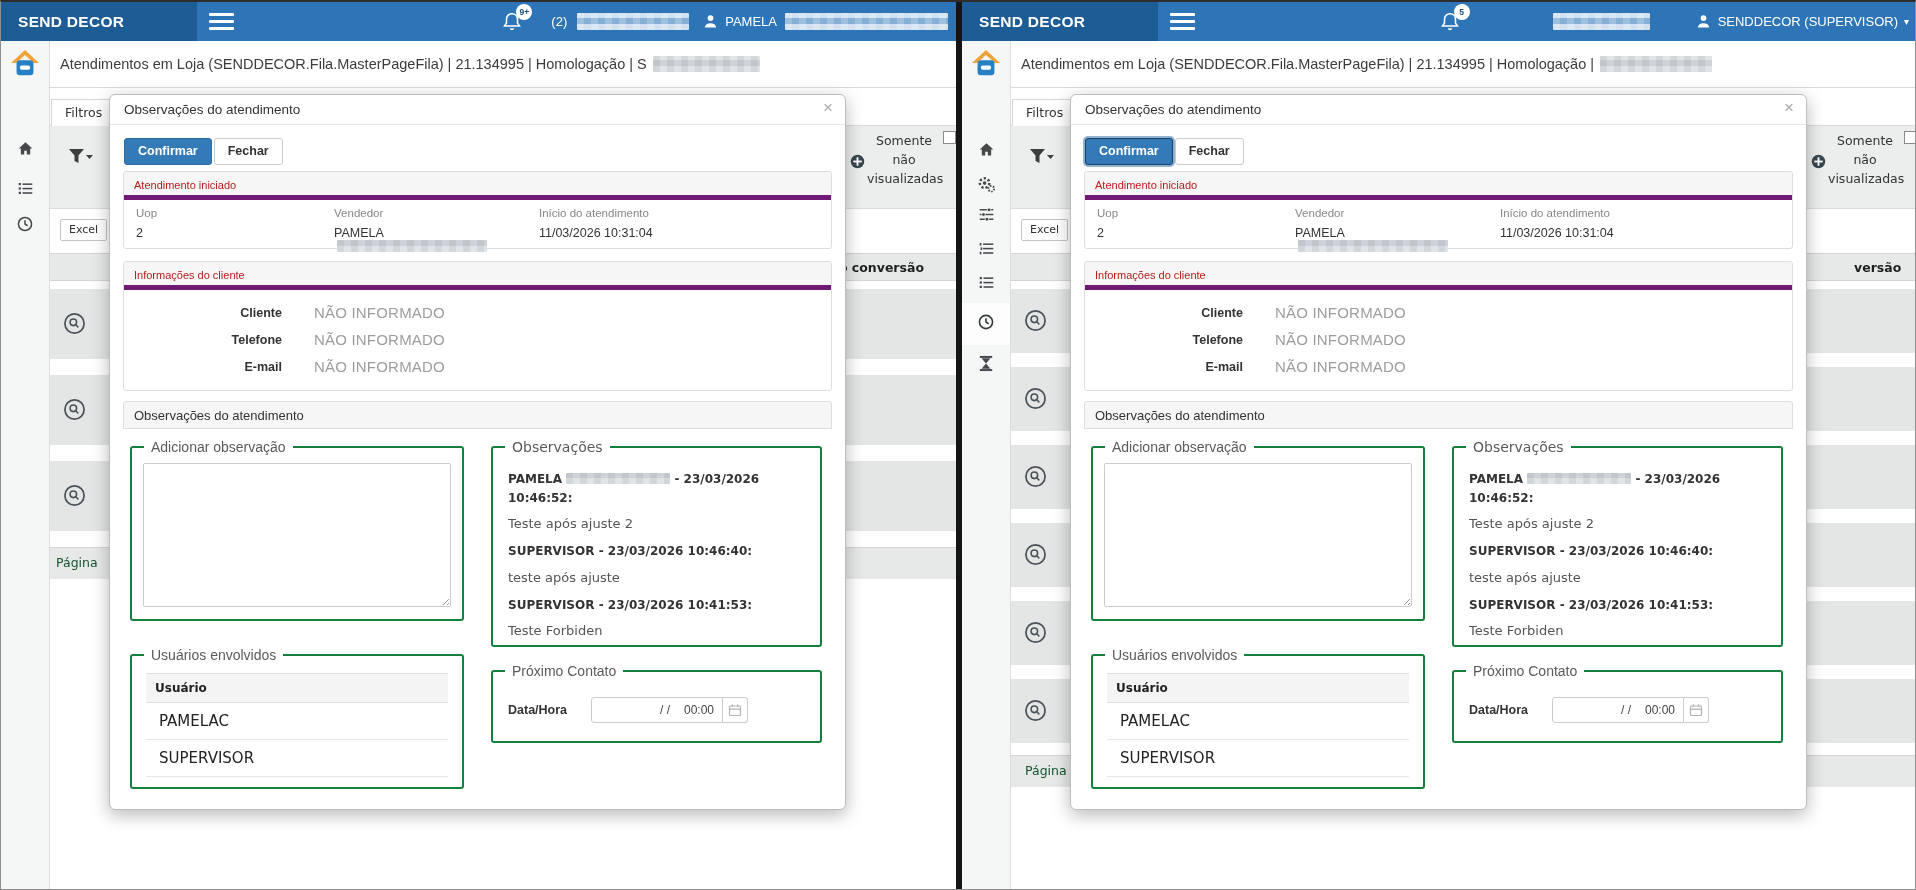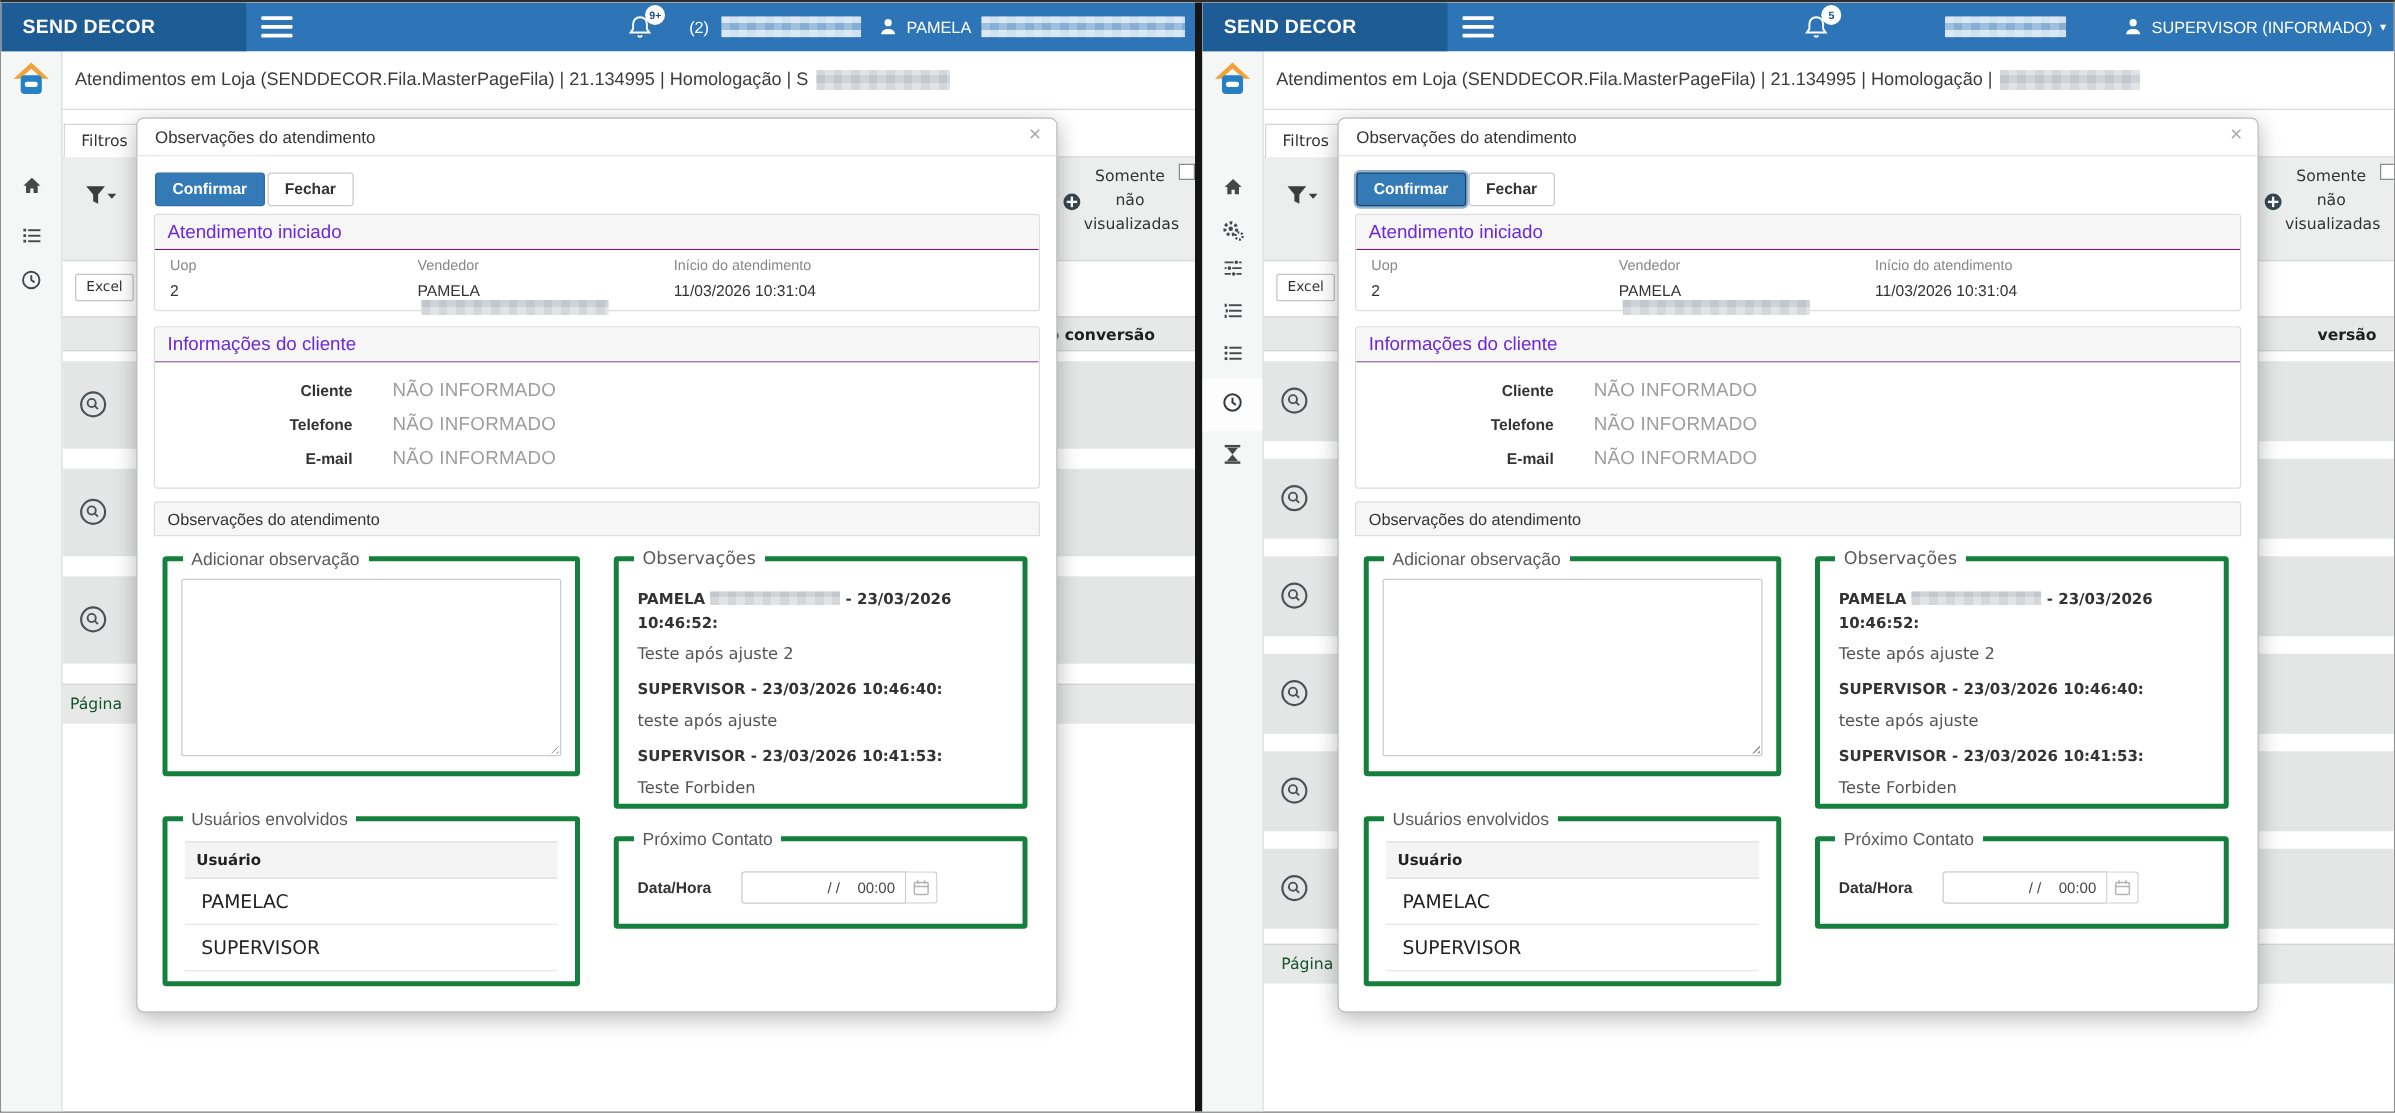--- a/index.html
+++ b/index.html
@@ -62,35 +62,35 @@
   .m-head { position:absolute; left:0; right:0; top:0; height:30px; border-bottom:1px solid #e5e5e5; }
   .m-title { position:absolute; left:14px; top:0; line-height:30px; font-size:13.5px; color:#333; }
   .m-close { position:absolute; right:12px; top:3px; font-size:17px; color:#ababab; cursor:pointer; }
   .btnrow { position:absolute; left:14px; top:43px; display:flex; gap:2px; }
   .btn { height:27px; padding:0 13px; border-radius:3px; font-size:12.5px; font-weight:bold; line-height:25px; cursor:pointer; }
   .btn-primary { background:#337ab7; border:1px solid #2e6da4; color:#fff; }
   .btn-default { background:#fff; border:1px solid #ccc; color:#333; }
   .btn-primary.focused { border-color:#16436b; box-shadow:0 0 0 2px rgba(38,100,160,.5); }
 
   .panel { position:absolute; left:13px; right:13px; border:1px solid #ddd; border-radius:3px; background:#fff; }
-  .p-head { height:28px; line-height:27px; background:#f6f6f6; border-bottom:1px solid #701a75; padding-left:10px;
-            font-size:15px; color:#6d28d9; border-radius:3px 3px 0 0; }
+  .p-head { height:28px; line-height:27px; background:#f6f6f6; border-bottom:5px solid #701a75; padding-left:10px;
+            font-size:11px; color:#b91c1c; border-radius:3px 3px 0 0; }
   .p1 { top:76px; height:78px; }
   .p1 .cols { display:grid; grid-template-columns:29% 30% auto; padding:7px 12px 0; }
   .flabel { font-size:11.5px; color:#878787; }
   .fvalue { font-size:12.5px; color:#333; margin-top:7px; }
   .p2 { top:166px; height:130px; }
   .p2 .rows { padding-top:9px; }
   .crow { display:flex; align-items:center; height:27px; font-size:12px; }
   .crow .l { width:158px; text-align:right; font-weight:bold; color:#333; font-size:12.5px; }
   .crow .v { margin-left:32px; color:#9d9d9d; font-size:15px; letter-spacing:.2px; }
   .p3head { position:absolute; left:13px; right:13px; top:306px; height:28px; line-height:27px; background:#f6f6f6;
             border:1px solid #ddd; border-radius:3px 3px 0 0; padding-left:10px; font-size:13px; color:#333; }
 
-  fieldset { position:absolute; border:4px solid #15803d; border-radius:3px; }
+  fieldset { position:absolute; border:2px solid #15803d; border-radius:3px; }
   legend { margin-left:12px; padding:0 7px; font-size:14px; color:#5a5a5a; }
   .fs-add { left:20px; top:344px; width:334px; height:182px; }
   .ta-wrap { position:absolute; left:11px; right:11px; top:8px; bottom:12px; }
   .ta-wrap textarea { width:100%; height:100%; border:1px solid #ccc; border-radius:2px; resize:none; }
   .ta-wrap::after { content:""; position:absolute; right:2px; bottom:2px; width:9px; height:9px;
       background:repeating-linear-gradient(135deg, transparent 0 2px, #9a9a9a 2px 3px);
       clip-path:polygon(100% 0, 100% 100%, 0 100%); }
   .fs-obs { left:381px; top:344px; width:331px; height:208px; font-family:"DejaVu Sans", sans-serif; }
   .obsbody { padding:4px 15px 0; }
   .oh { font-weight:bold; color:#333; font-size:12px; line-height:1.55; margin-top:11px; }
@@ -361,21 +361,21 @@
             <path d="M10 2.5c3 0 5 2.2 5 5.2V11l1.8 2.6H3.2L5 11V7.7C5 4.7 7 2.5 10 2.5Z" fill="none" stroke="#fff" stroke-width="1.4"></path>
             <path d="M8.5 15.8a1.7 1.7 0 0 0 3 0" fill="none" stroke="#fff" stroke-width="1.4"></path>
           </svg>
           <div class="badge">5</div>
         </div>
         <span class="blur-w" style="width:97px;height:17px;margin-left:92px;"></span>
         <svg width="17" height="17" viewBox="0 0 20 20" style="margin-left:45px;">
           <circle cx="10" cy="6" r="3.4" fill="#fff"></circle>
             <path d="M3.2 17a6.9 6 0 0 1 13.6 0Z" fill="#fff"></path>
         </svg>
-        <span style="margin-left:6px;">SUPERVISOR (INFORMADO)</span>
+        <span style="margin-left:6px;">SENDDECOR (SUPERVISOR)</span>
         <span style="margin-left:6px;font-size:10px;">▾</span>
       </div>
     </div>
 
     <div class="rail">
       <div class="hl" style="top:262px;"></div>
       <div class="logo">
         <svg width="30" height="30" viewBox="0 0 32 32">
           <polygon points="16,1 31,15 25.5,15 16,6.5 6.5,15 1,15" fill="#f0a33a"></polygon>
           <rect x="7" y="12" width="18" height="16" rx="3.5" fill="#2580c4"></rect>

